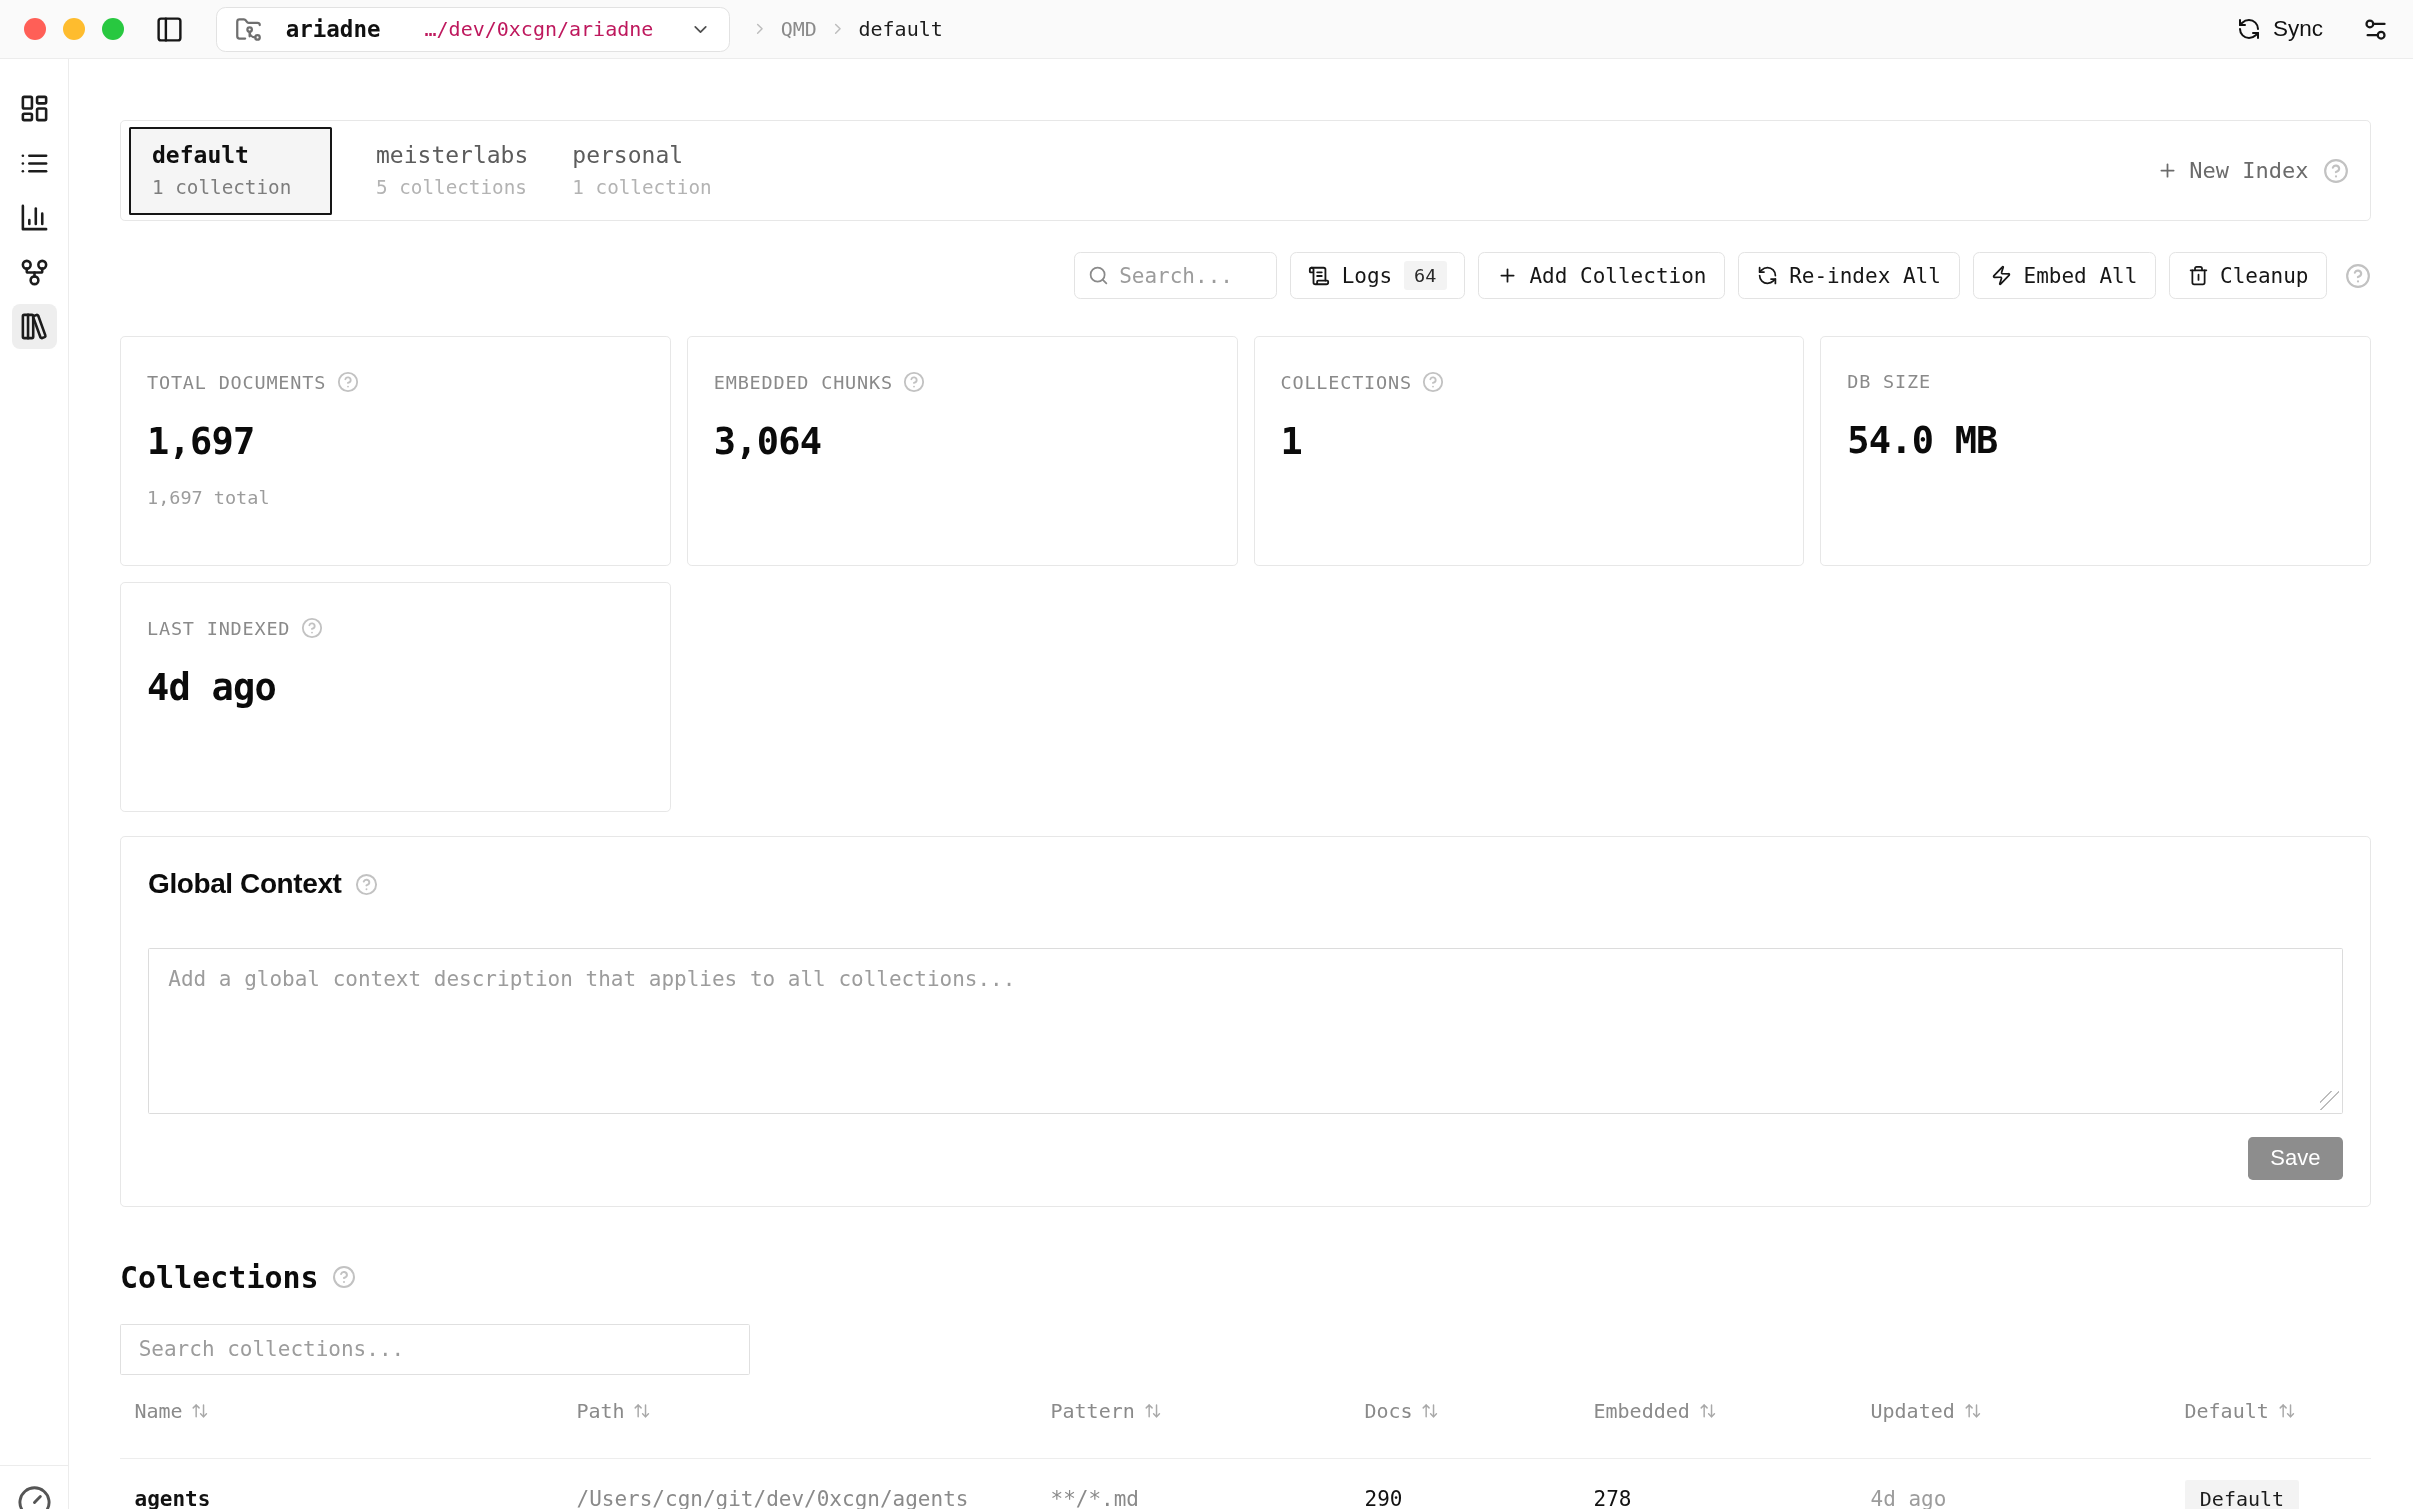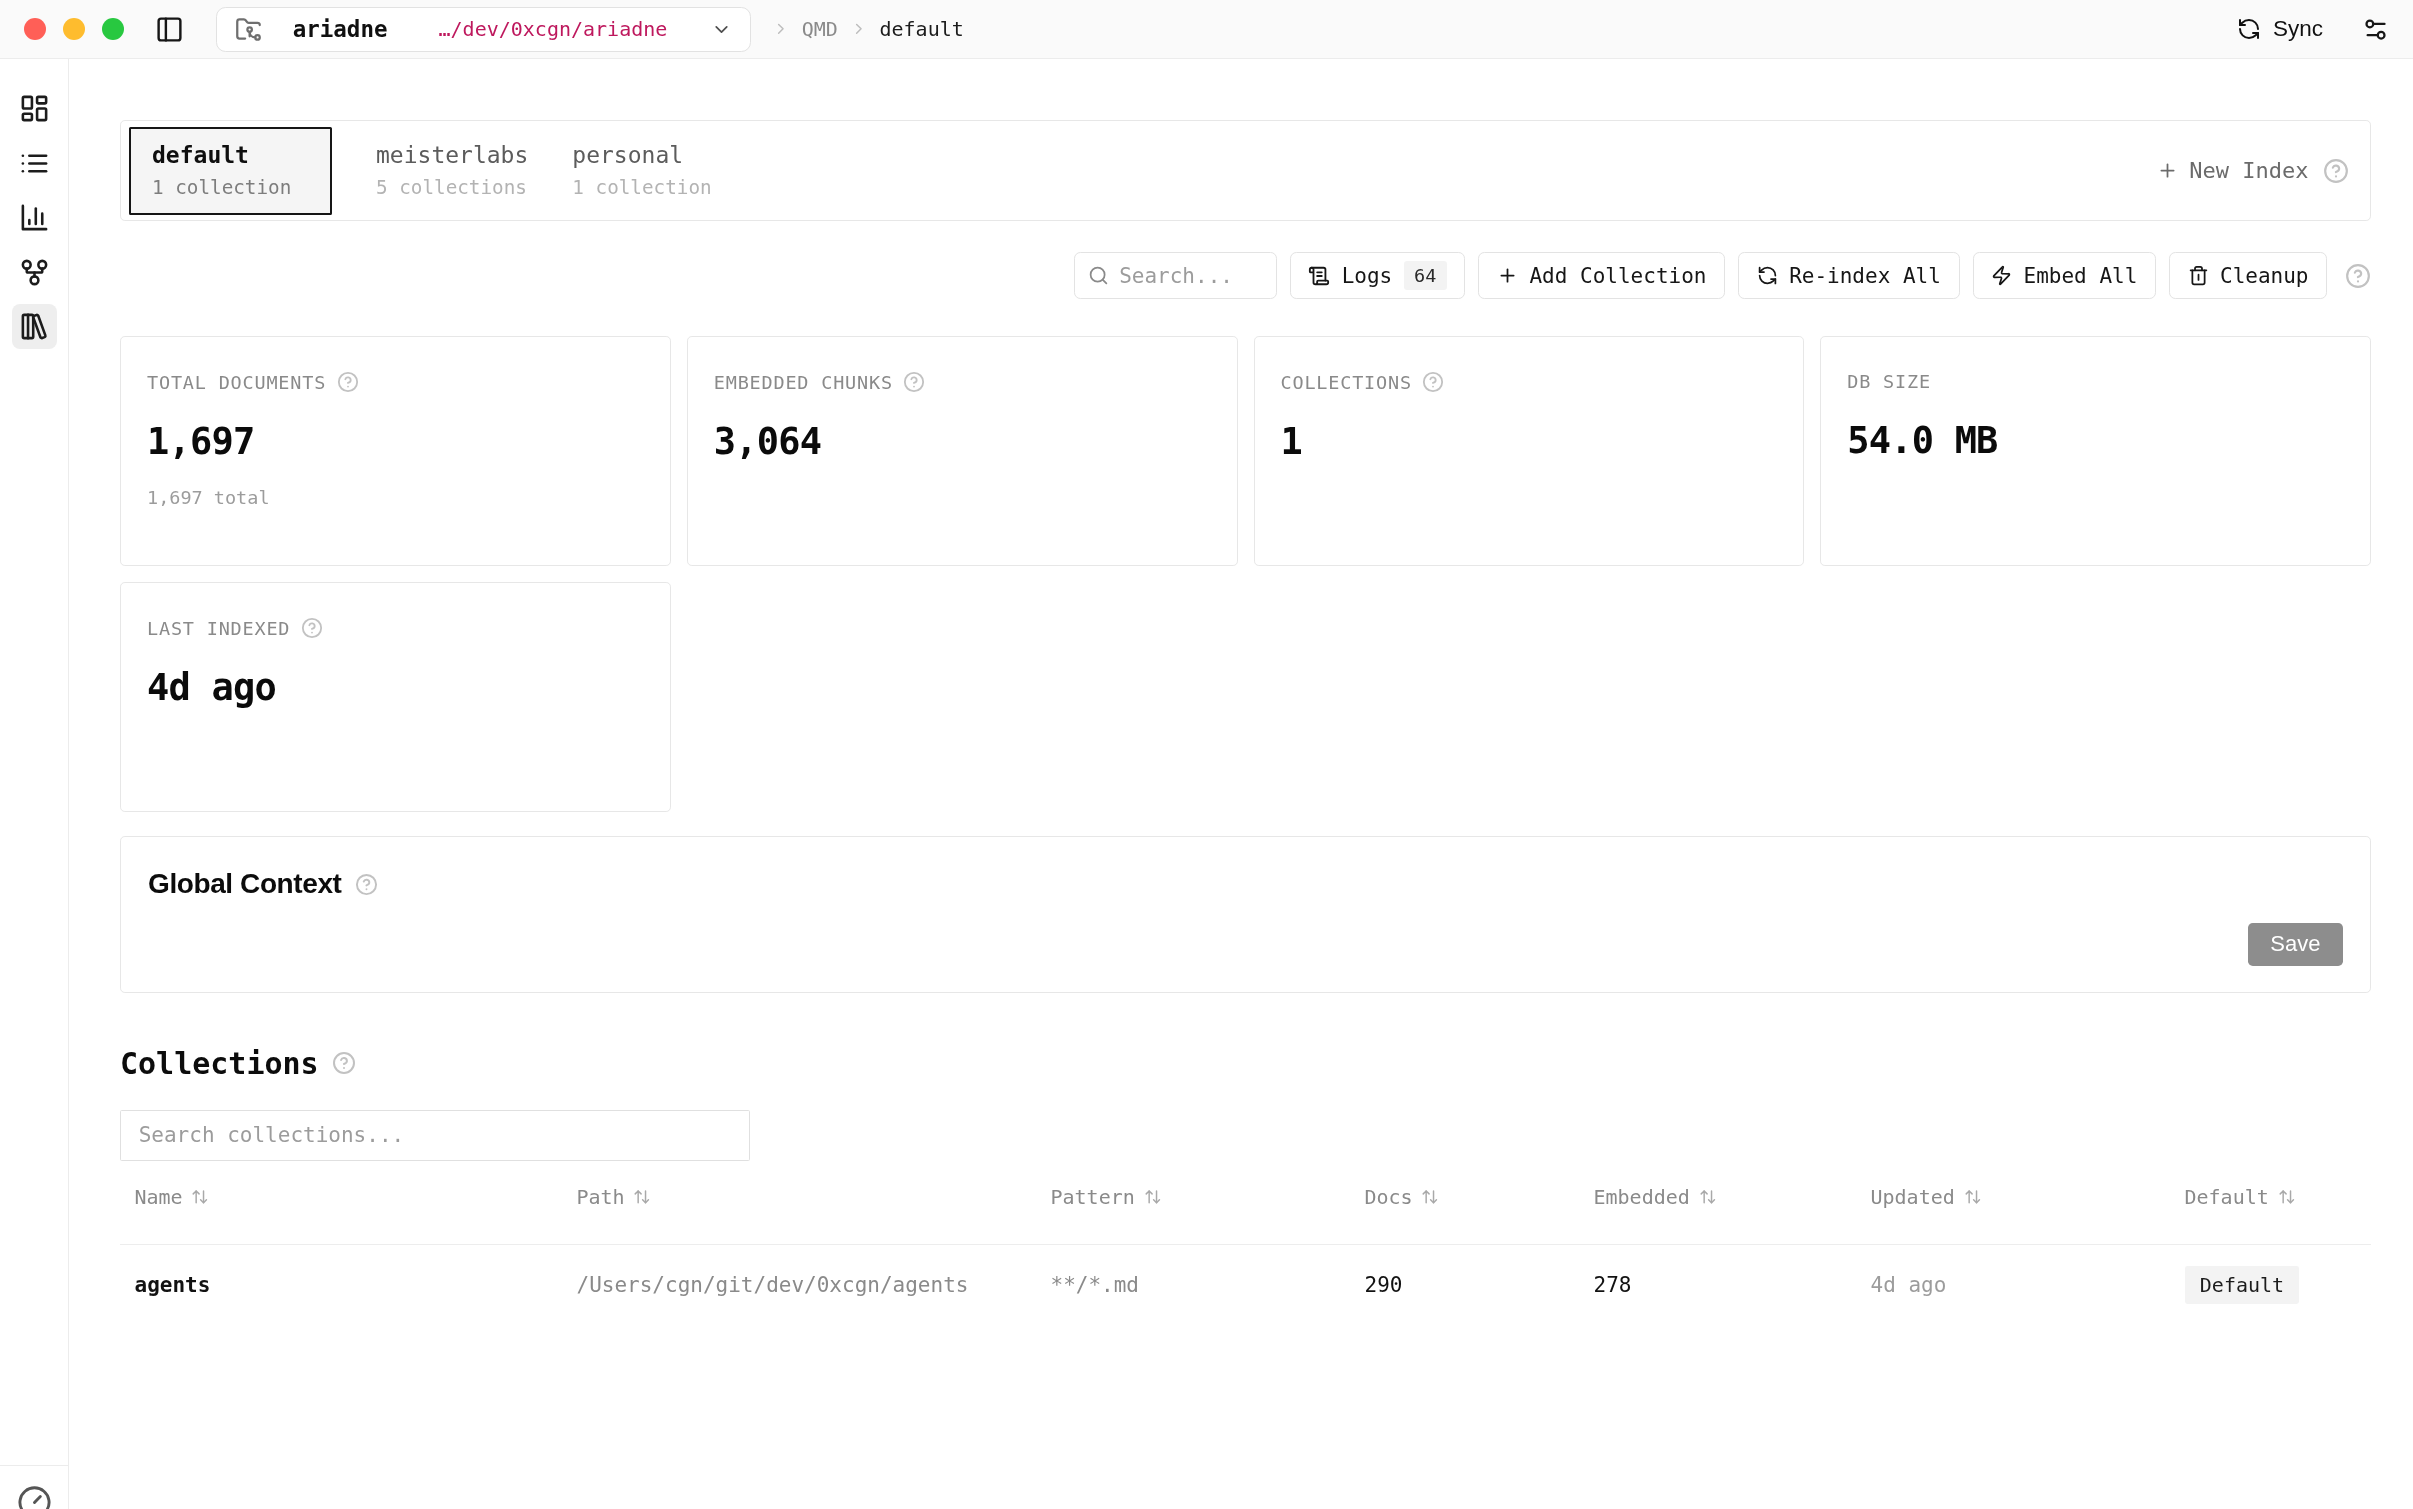--- a/index.html
+++ b/index.html
@@ -16,21 +16,21 @@
   svg{display:block;flex:none}
 
   
   .titlebar{height:59px;background:#fafafa;border-bottom:1.6px solid #ececec;display:flex;align-items:center;padding:0 24px}
   .lights{display:flex;gap:17px;align-items:center}
   .light{width:22px;height:22px;border-radius:50%}
   .light.red{background:var(--traffic_red,#ff5f57)}
   .light.yellow{background:var(--traffic_yellow,#febc2e)}
   .light.green{background:var(--traffic_green,#28c840)}
   .panel-toggle{margin-left:31px;color:#161616;cursor:pointer}
-  .project-box{margin-left:32px;display:flex;align-items:center;gap:31px;background:#fff;border:1.6px solid #e2e2e2;border-radius:9.6px;padding:0 17.7px;height:45px;cursor:pointer}
+  .project-box{margin-left:32px;display:flex;align-items:center;gap:24px;background:#fff;border:1.6px solid #e2e2e2;border-radius:9.6px;padding:0 17.7px;height:45px;cursor:pointer}
   .project-box .proj-icon{color:#6f6f6f}
   .app-name{font:700 22.5px var(--mono);color:#101010}
   .project-path{font:20px var(--mono);color:#be185d;margin-left:20px}
   .proj-chevron{color:#4f4f4f;margin-left:13px}
   .breadcrumb{display:flex;align-items:center;gap:12px;margin-left:21px;font:20px var(--mono)}
   .crumb-sep{color:#bdbdbd}
   .crumb-parent{color:#8a8a8a;cursor:pointer}
   .crumb-current{color:#1c1c1c}
   .tb-right{margin-left:auto;display:flex;align-items:center;gap:39px}
   .sync-btn{display:flex;align-items:center;gap:12px;font:22.5px var(--sans);color:#111;cursor:pointer}
@@ -388,20 +388,21 @@
       <div class="section-title-row">
         <span class="global-title">Global Context</span>
         <span class="help">
             <svg width="23" height="23" viewBox="0 0 24 24" fill="none" stroke="currentColor" stroke-width="2" stroke-linecap="round" stroke-linejoin="round">
               <circle cx="12" cy="12" r="10"></circle>
               <path d="M9.09 9a3 3 0 0 1 5.83 1c0 2-3 3-3 3"></path>
               <path d="M12 17h.01"></path>
             </svg>
           </span>
       </div>
+      <textarea class="global-textarea" placeholder="Add a global context description that applies to all collections..." style=""></textarea>
       <div class="save-row">
         <button class="save-btn">Save</button>
       </div>
     </div>
 
     <div class="collections">
       <div class="section-title-row">
         <span class="collections-title">Collections</span>
         <span class="help">
             <svg width="24" height="24" viewBox="0 0 24 24" fill="none" stroke="currentColor" stroke-width="2" stroke-linecap="round" stroke-linejoin="round">

